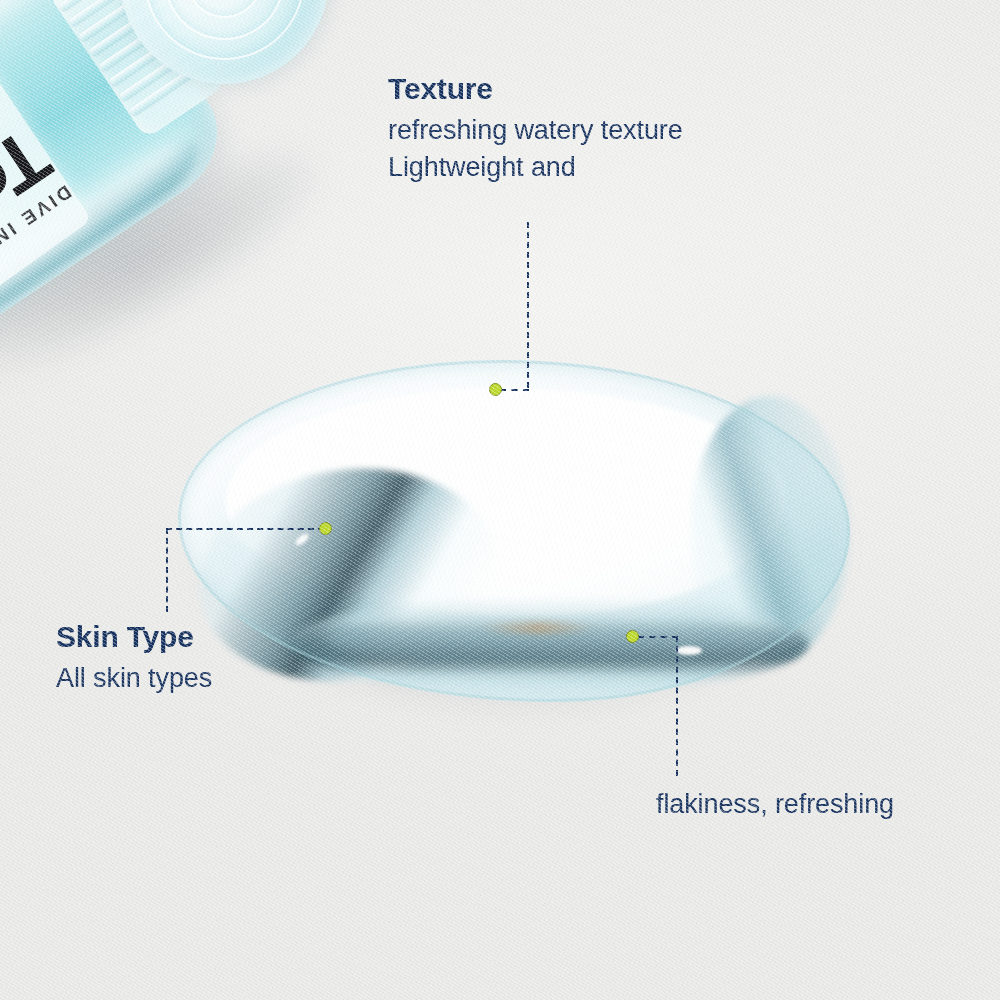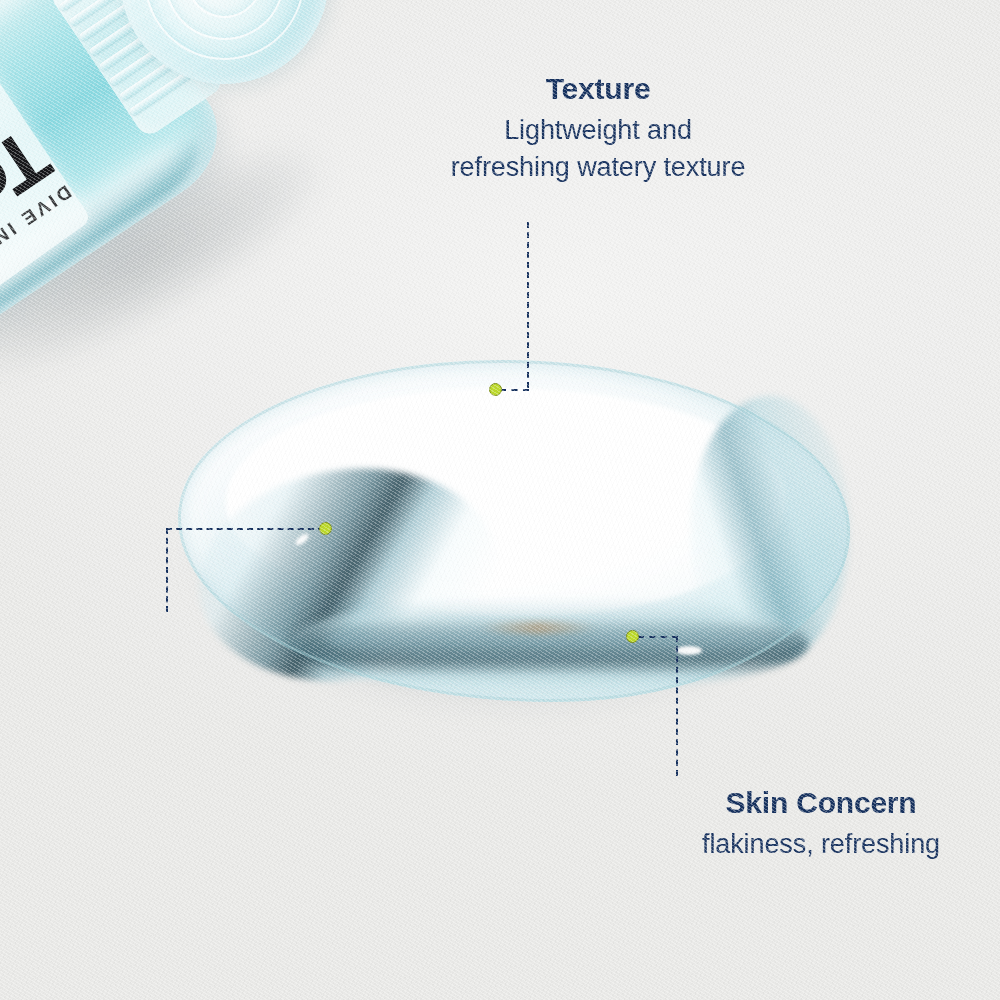--- a/index.html
+++ b/index.html
@@ -248,21 +248,21 @@
     background:#ffffff; filter:blur(1.6px); opacity:.95;
   }
   .gel-warm {
     position:absolute; left:300px; top:262px;
     width:120px; height:12px; border-radius:50%;
     background:linear-gradient(90deg, rgba(196,150,100,0), rgba(186,140,92,.55), rgba(196,150,100,0));
     filter:blur(3px);
   }
 
   
-  .callout { position:absolute; z-index:30;text-align:center; }
+  .callout { position:absolute; z-index:30; }
   .callout h3 {
     font-size:30px; font-weight:700; color:#16315e;
     letter-spacing:-.2px; line-height:1.1;
     margin-bottom:7px;
   }
   .callout p {
     font-size:27px; font-weight:400; color:#1b3561;
     line-height:1.38; letter-spacing:-.1px;
   }
 
@@ -331,33 +331,36 @@
     <div class="gel-band-bottom"></div>
     <div class="gel-band-bottom2"></div>
     <div class="gel-warm"></div>
     <div class="gel-rim"></div>
     <div class="gel-hot" style="left:498px; top:286px; width:26px; height:9px;"></div>
     <div class="gel-hot" style="left:116px; top:176px; width:16px; height:7px; transform:rotate(-38deg);"></div>
   </div>
 
   <div class="callout" style="left:388px; top:72px; width:420px;">
     <h3>Texture</h3>
+    <p>refreshing watery texture</p>
     <p>Lightweight and</p>
-    <p>refreshing watery texture</p>
   </div>
   <div class="seg-v" style="left:527px; top:222px; height:166px;"></div>
   <div class="seg-h" style="left:500px; top:389px; width:29px;"></div>
   <div class="dot" style="left:489px; top:383px;"></div>
 
+  <div class="callout" style="left:56px; top:620px; width:330px;">
+    <h3>Skin Type</h3>
+    <p>All skin types</p>
+  </div>
   <div class="seg-v" style="left:166px; top:528px; height:84px;"></div>
   <div class="seg-h" style="left:166px; top:528px; width:158px;"></div>
   <div class="dot" style="left:319px; top:522px;"></div>
 
   <div class="callout" style="left:656px; top:786px; width:330px;">
-    <h3>Skin Concern</h3>
     <p>flakiness, refreshing</p>
   </div>
   <div class="seg-h" style="left:638px; top:636px; width:40px;"></div>
   <div class="seg-v" style="left:676px; top:636px; height:140px;"></div>
   <div class="dot" style="left:626px; top:630px;"></div>
 
   <div id="grain"></div>
 </div>
 
 </body></html>

